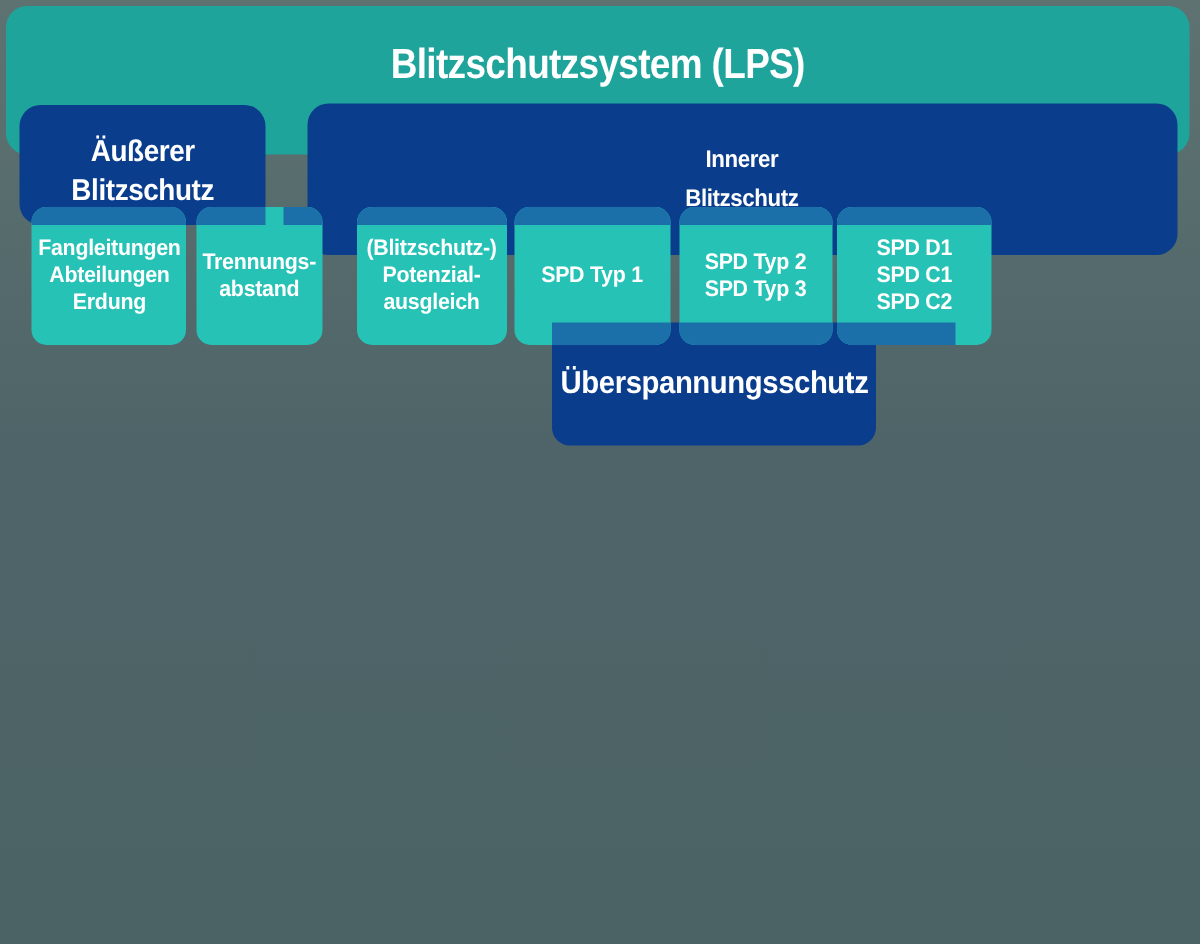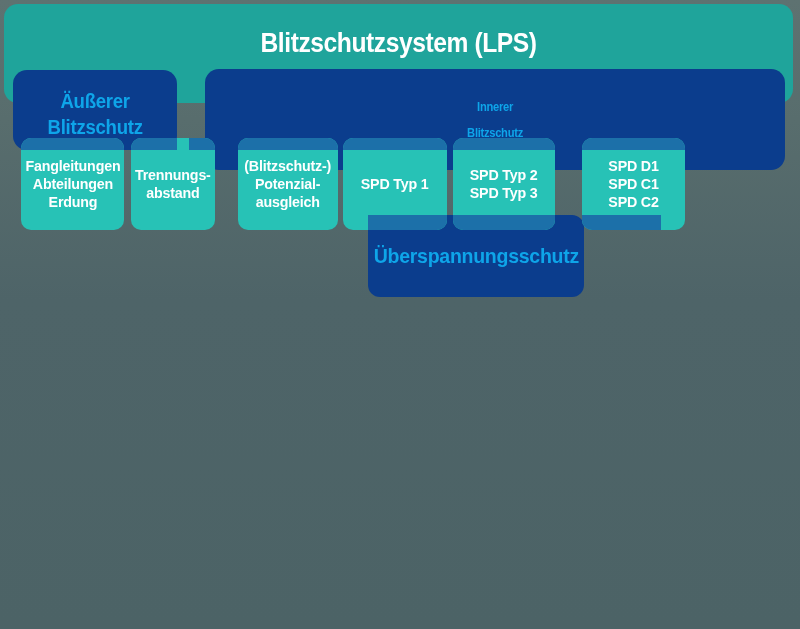--- a/index.html
+++ b/index.html
@@ -14,48 +14,48 @@
     position:absolute;left:4px;top:4px;width:789px;height:99px;
     background:#1FA49B;border-radius:14px;
   }
   .title{
     position:absolute;left:0;right:0;top:25px;
     color:#fff;font-weight:bold;font-size:28px;line-height:28px;
     text-align:center;letter-spacing:-0.5px;
     transform:scaleX(0.88);transform-origin:50% 50%;
   }
   .blue{
-    position:absolute;background:#0B3D8D;color:#0ea5e9;
+    position:absolute;background:#0B3D8D;color:#ffffff;
     display:flex;flex-direction:column;align-items:center;justify-content:center;
     text-align:center;font-weight:bold;
   }
   .blue .lines{transform:scaleX(0.93);transform-origin:50% 50%;letter-spacing:-0.3px;}
   .blue span{display:block;}
   .outer{left:13px;top:70px;width:164px;height:80px;border-radius:14px;font-size:20px;line-height:26px;padding-top:8px;box-sizing:border-box;}
-  .inner{left:205px;top:69px;width:580px;height:101px;border-radius:14px;font-size:12px;line-height:26px;text-align:center;}
+  .inner{left:205px;top:69px;width:580px;height:101px;border-radius:14px;font-size:16px;line-height:26px;text-align:center;}
   .surge{left:368px;top:215px;width:216px;height:82px;border-radius:12px;font-size:21px;line-height:24px;}
   .node{
     position:absolute;top:138px;height:92px;background:#27C2B6;border-radius:10px;
     color:#fff;font-weight:bold;font-size:15px;line-height:18px;text-align:center;
     display:flex;align-items:center;justify-content:center;
   }
   .node .lines{position:relative;z-index:2;transform:scaleX(0.95);transform-origin:50% 50%;letter-spacing:-0.2px;}
   .node .lines span{display:block;}
   .band{position:absolute;background:#1C70A9;z-index:1;}
   .bt{top:0;height:12px;left:0;right:0;border-radius:10px 10px 0 0;}
   .b1{left:21px;width:103px;}
   .b2{left:131px;width:84px;}
   .b2 .bt-l{top:0;height:12px;left:0;width:46px;border-radius:10px 0 0 0;}
   .b2 .bt-r{top:0;height:12px;right:0;width:26px;border-radius:0 10px 0 0;}
   .b3{left:238px;width:100px;}
   .b4{left:343px;width:104px;}
   .b4 .bb{bottom:0;height:15px;right:0;width:79px;border-radius:0 0 10px 0;}
   .b5{left:453px;width:102px;}
   .b5 .bb{bottom:0;height:15px;left:0;right:0;border-radius:0 0 10px 10px;}
-  .b6{left:582px;width:103px;}
+  .b6{left:558px;width:103px;}
   .b6 .bb{bottom:0;height:15px;left:0;width:79px;border-radius:0 0 0 10px;}
   .b7{left:670px;width:98px;}
 </style>
 </head>
 <body>
 
 <div class="stage">
 
   <div class="hdr">
     <div class="title">Blitzschutzsystem (LPS)</div>

